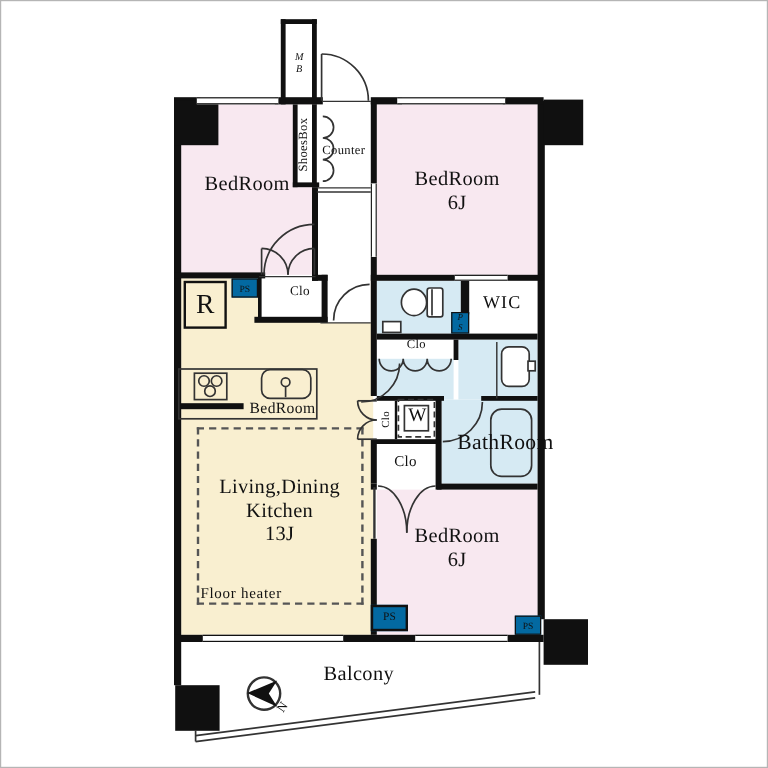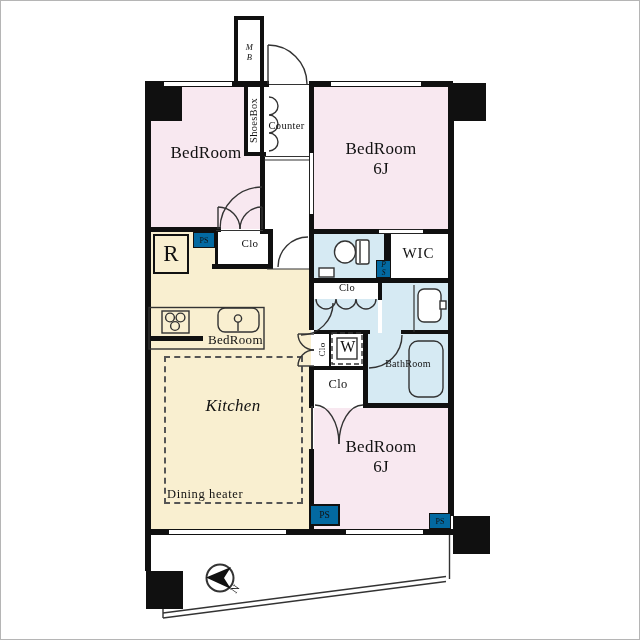--- a/index.html
+++ b/index.html
@@ -227,28 +227,31 @@
   </div>
   <div class="lbl" style="left:318px;top:138px;width:124px;font-size:17px;">
     <span style="display:block;">BedRoom</span>
     <span style="display:block;">6J</span>
   </div>
   <div class="lbl" style="left:318px;top:436px;width:124px;font-size:17px;">
     <span style="display:block;">BedRoom</span>
     <span style="display:block;">6J</span>
   </div>
   <div class="lbl" style="left:158px;top:395px;width:148px;font-size:17px;">
-    <span style="display:block;font-style:italic;">Kitchen</span>
-  </div>
-  <div class="lbl" style="left:166px;top:486px;font-size:12.5px;white-space:nowrap;letter-spacing:.6px;">Dining heater</div>
+    <span style="display:block;">Living,Dining</span>
+    <span style="display:block;">Kitchen</span>
+    <span style="display:block;">13J</span>
+  </div>
+  <div class="lbl" style="left:166px;top:486px;font-size:12.5px;white-space:nowrap;letter-spacing:.6px;">Floor heater</div>
   <div class="lbl" style="left:207px;top:332px;width:52px;font-size:13px;">BedRoom</div>
   <div class="lbl" style="left:390px;top:244px;width:55px;font-size:15px;letter-spacing:1px;">WIC</div>
-  <div class="lbl" style="left:369px;top:357px;width:76px;font-size:10px;">BathRoom</div>
+  <div class="lbl" style="left:380px;top:357px;width:76px;font-size:18px;">BathRoom</div>
   <div class="lbl" style="left:262px;top:119px;width:47px;font-size:10.5px;">Counter</div>
   <div class="lbl rot" style="left:218px;top:113px;width:70px;height:13px;font-size:10.5px;">ShoesBox</div>
   <div class="lbl stack" style="left:243px;top:42px;width:11px;font-size:8.5px;">MB</div>
+  <div class="lbl" style="left:248px;top:551px;width:100px;font-size:17px;">Balcony</div>
   <div class="lbl" style="left:228px;top:236px;width:42px;font-size:11px;">Clo</div>
   <div class="lbl" style="left:322px;top:281px;width:48px;font-size:10.5px;">Clo</div>
   <div class="lbl rot" style="left:304px;top:343px;width:34px;height:11px;font-size:9px;">Clo</div>
   <div class="lbl" style="left:312px;top:376px;width:50px;font-size:12.5px;">Clo</div>
   <div class="lbl" style="left:333px;top:337px;width:28px;font-size:16px;">W</div>
 
 </div>
 
 </body></html>

